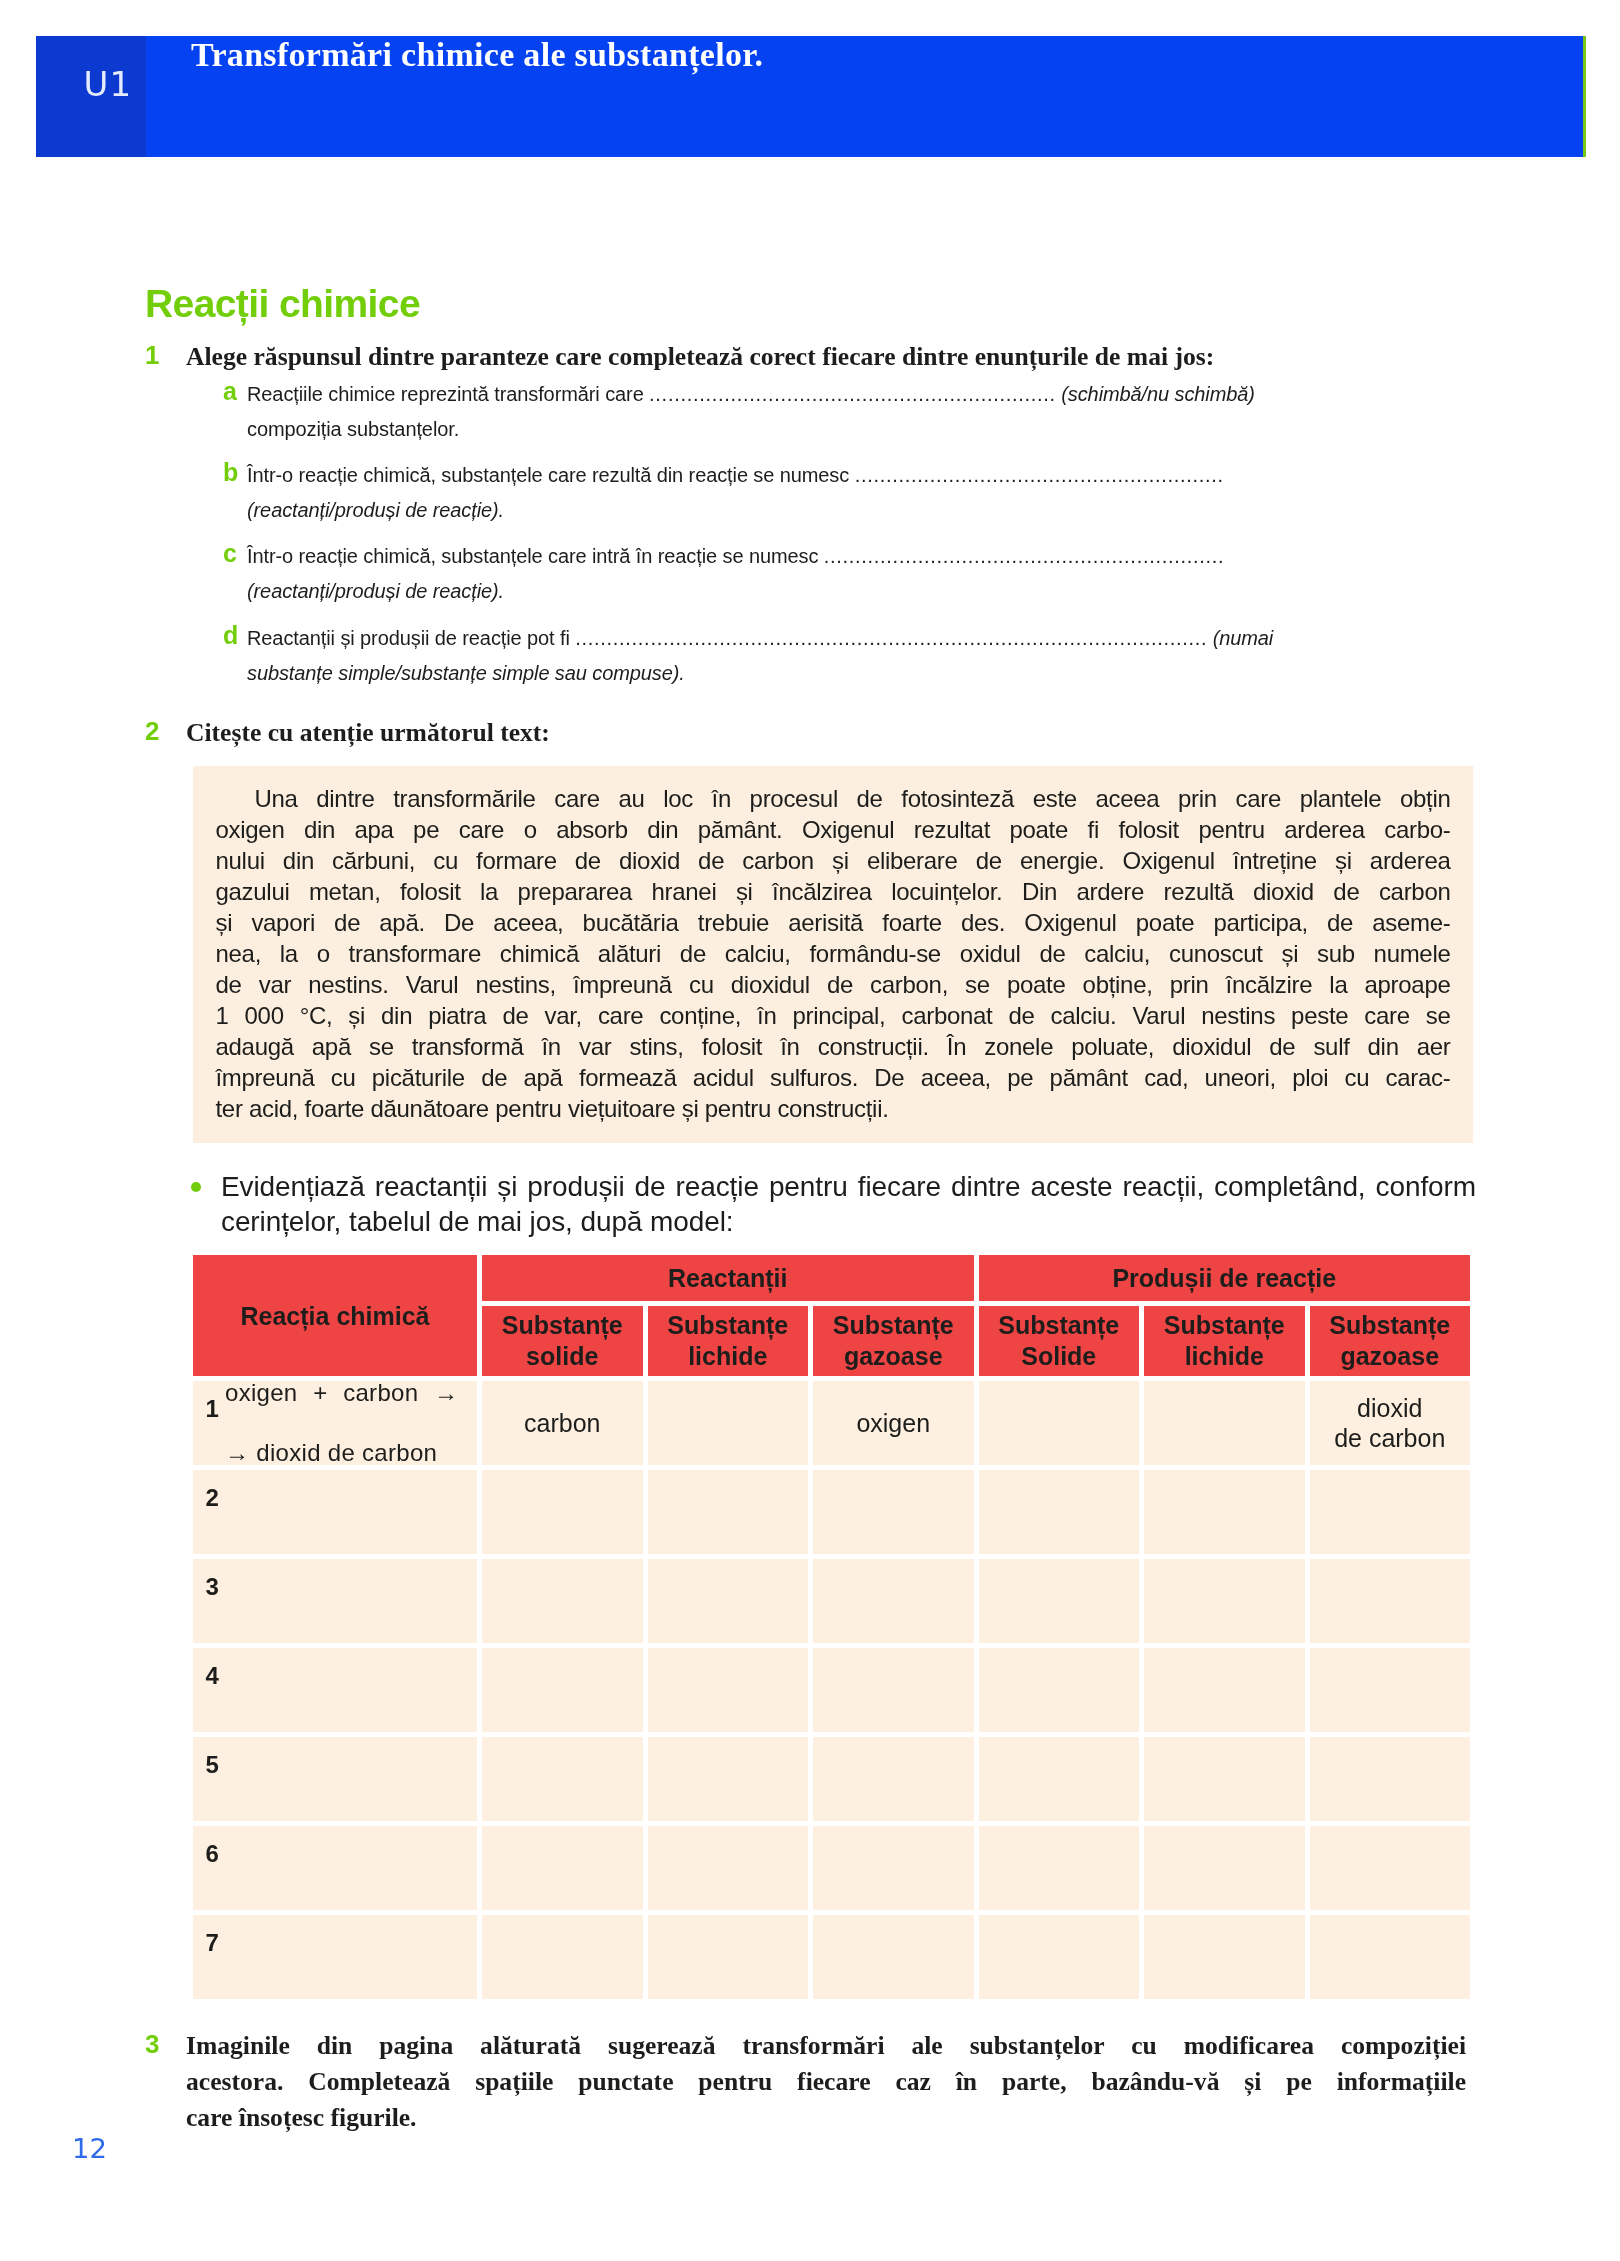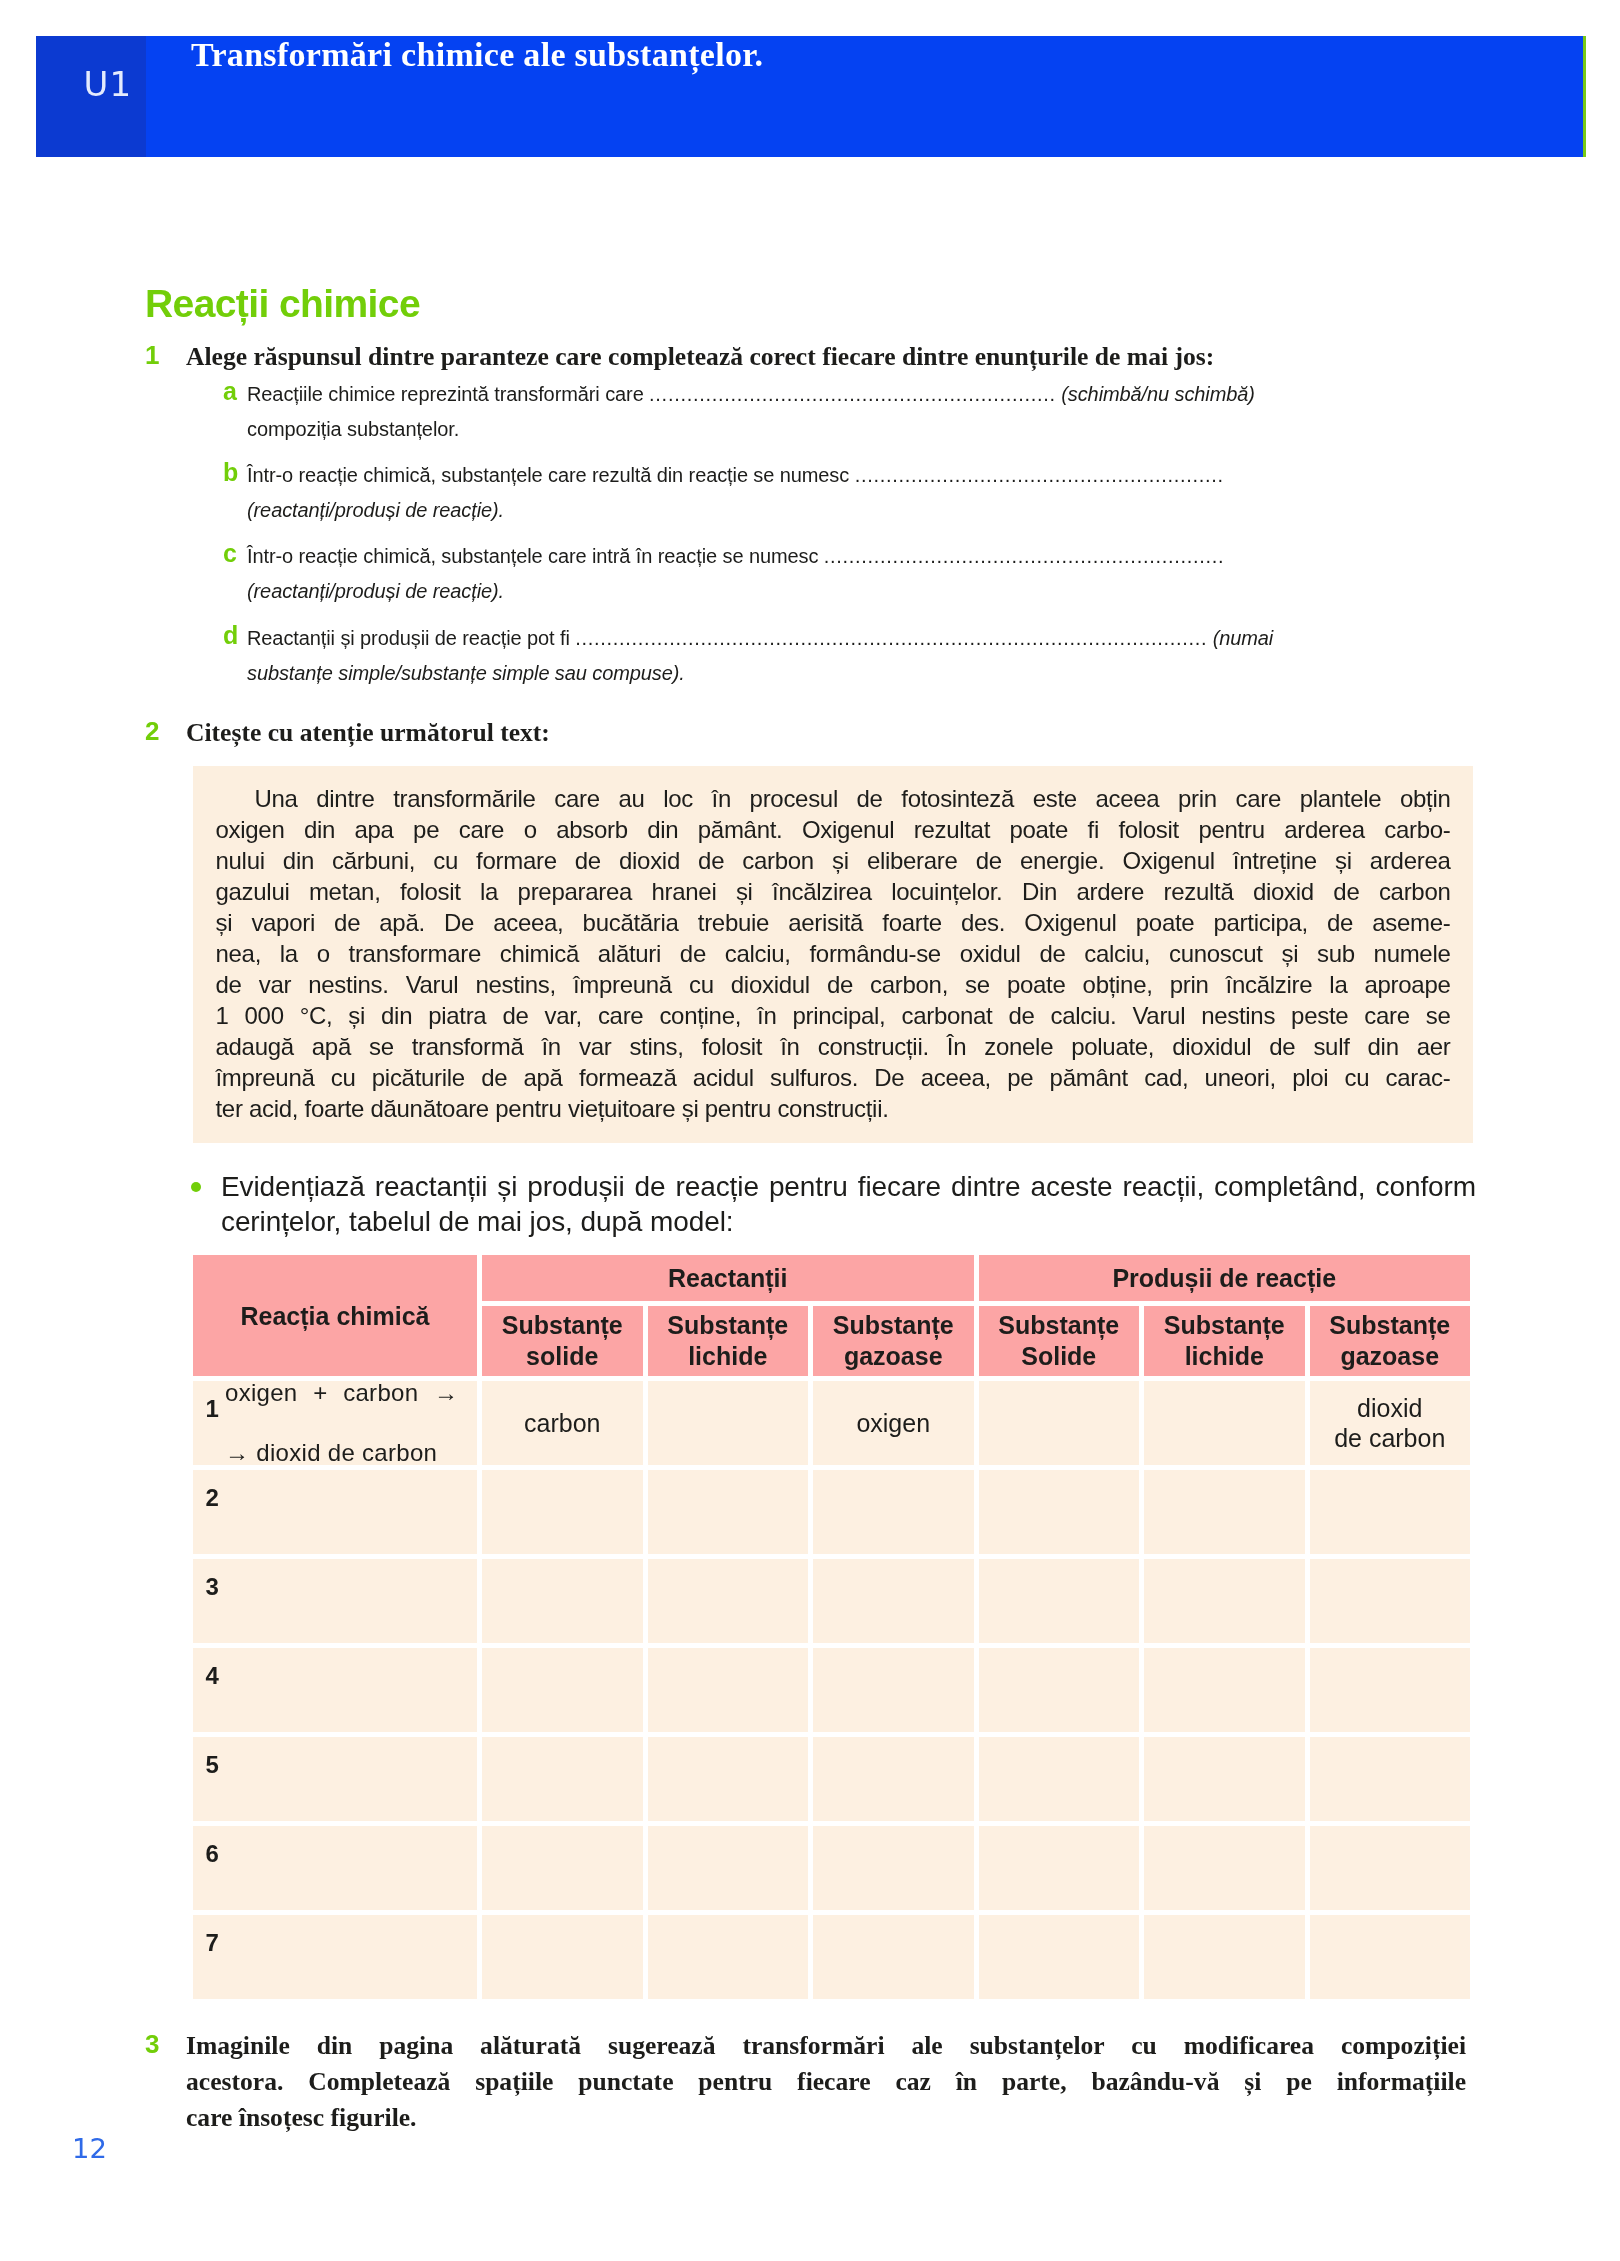--- a/index.html
+++ b/index.html
@@ -49,21 +49,21 @@
           border-radius:50%; background:#72ce09; height:10px; }
   .bullet-text { font-size:28px; line-height:35px; color:#1d1d1b; width:1255px; letter-spacing:-0.1px; }
 
   
   .rtable { position:absolute; left:193px; top:1255px; width:1277px;
           display:grid; grid-template-columns:284px repeat(6, 1fr);
           grid-template-rows:46px 70px repeat(7, 84px); gap:5px; }
   .cell { background:#fdf0e1; white-space:pre-line; position:relative;
           display:flex; align-items:center; justify-content:center;
           font-size:25px; color:#1d1d1b; text-align:center; line-height:30px; }
-  .cell.head { background:#fca5a5; font-weight:bold; }
+  .cell.head { background:#ef4444; font-weight:bold; }
   .cell.sub { line-height:31px; }
   .cell.corner { grid-row:1 / 3; grid-column:1; }
   .cell.grp-react { grid-column:2 / 5; }
   .cell.grp-prod { grid-column:5 / 8; }
   .rnum { position:absolute; top:15px; left:12.5px; font-weight:bold; font-size:24px; line-height:25px; }
   .rcell { justify-content:flex-start; text-align:left; }
   .reaction { margin-left:32px; font-size:24px; line-height:30px; }
   .reaction .rl1 { word-spacing:8.7px; letter-spacing:0.3px; }
   .reaction .rl2 { letter-spacing:0.3px; }
 

